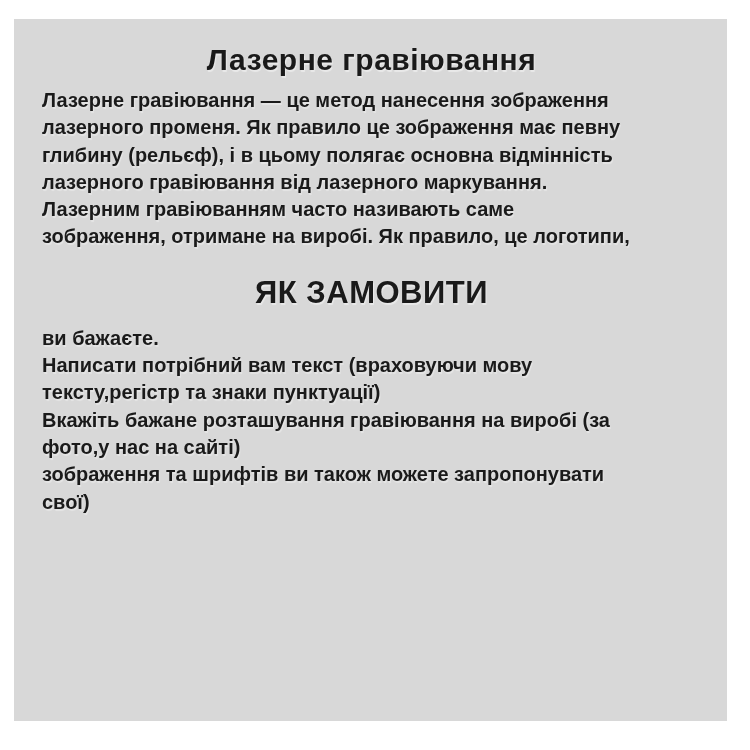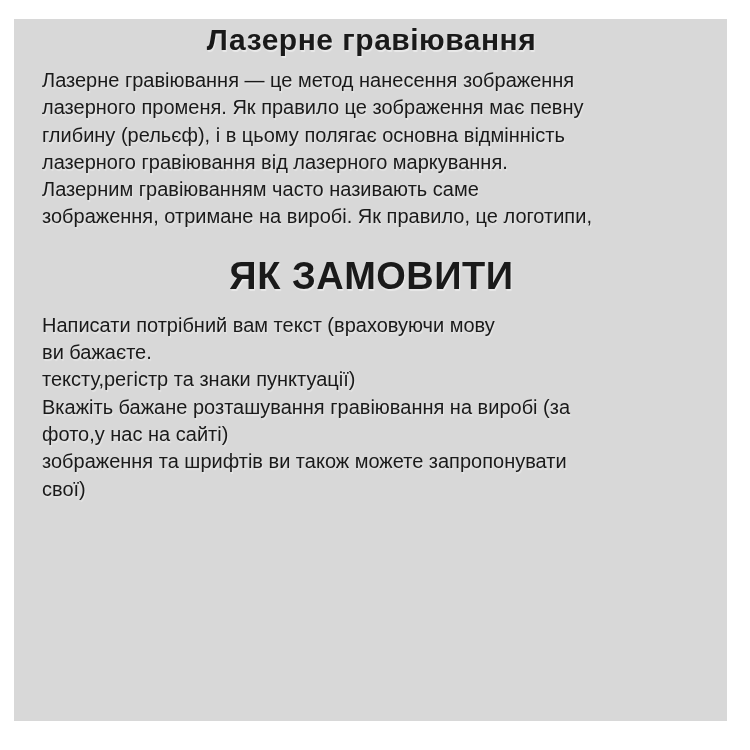--- a/index.html
+++ b/index.html
@@ -12,42 +12,42 @@
   }
   .panel {
     position: absolute;
     left: 14px;
     top: 19px;
     width: 713px;
     height: 702px;
     background: #d8d8d8;
     color: #1a1a1a;
     box-sizing: border-box;
-    padding: 0 26px 16px 28px;
+    padding: 20px 26px 16px 28px;
     overflow: hidden;
   }
   .title {
     font-size: 30px;
     font-weight: 700;
     text-align: center;
     margin: 4px 0 10px 0;
     letter-spacing: 0.5px;
     text-shadow: 1px 2px 1px rgba(255,255,255,0.45);
   }
   .section-title {
-    font-size: 38px;
+    font-size: 31px;
     font-weight: 700;
     text-align: center;
     margin: 24px 0 14px 0;
     letter-spacing: 0.5px;
     text-shadow: 1px 2px 1px rgba(255,255,255,0.45);
   }
   .para {
     font-size: 20px;
-    font-weight: 400;
+    font-weight: 700;
     line-height: 27.3px;
     text-shadow: 1px 2px 1px rgba(255,255,255,0.35);
   }
   .para.intro { margin-bottom: 23px; }
   .line { white-space: nowrap; }
 </style>
 </head>
 <body>
 
 <div class="panel">
@@ -60,22 +60,22 @@
     <div class="line">глибину (рельєф), і в цьому полягає основна відмінність</div>
     <div class="line">лазерного гравіювання від лазерного маркування.</div>
     <div class="line">Лазерним гравіюванням часто називають саме</div>
     <div class="line">зображення, отримане на виробі. Як правило, це логотипи,</div>
   </div>
 
 
   <h2 class="section-title">ЯК ЗАМОВИТИ</h2>
 
   <div class="para instructions">
+    <div class="line">ви бажаєте.</div>
     <div class="line">Написати потрібний вам текст (враховуючи мову</div>
-    <div class="line">ви бажаєте.</div>
     <div class="line">тексту,регістр та знаки пунктуації)</div>
     <div class="line">Вкажіть бажане розташування гравіювання на виробі (за</div>
     <div class="line">фото,у нас на сайті)</div>
     <div class="line">зображення та шрифтів ви також можете запропонувати</div>
     <div class="line">свої)</div>
   </div>
 
 </div>
 
 </body></html>

